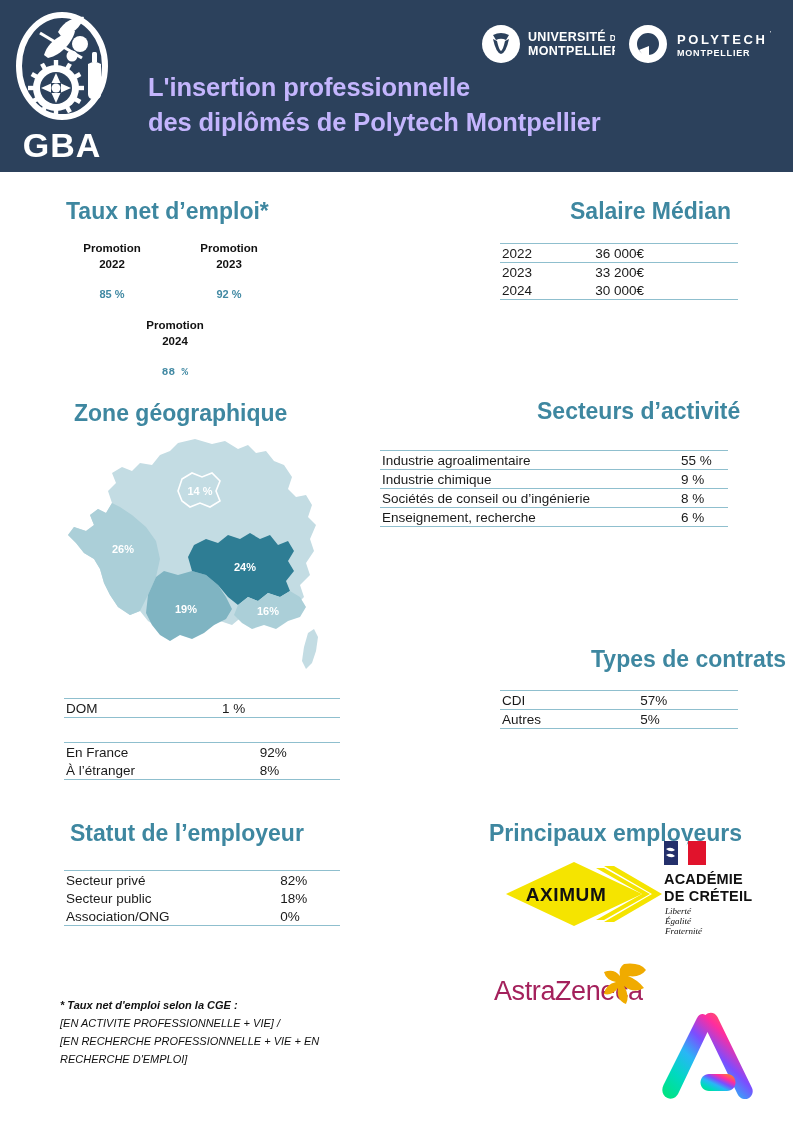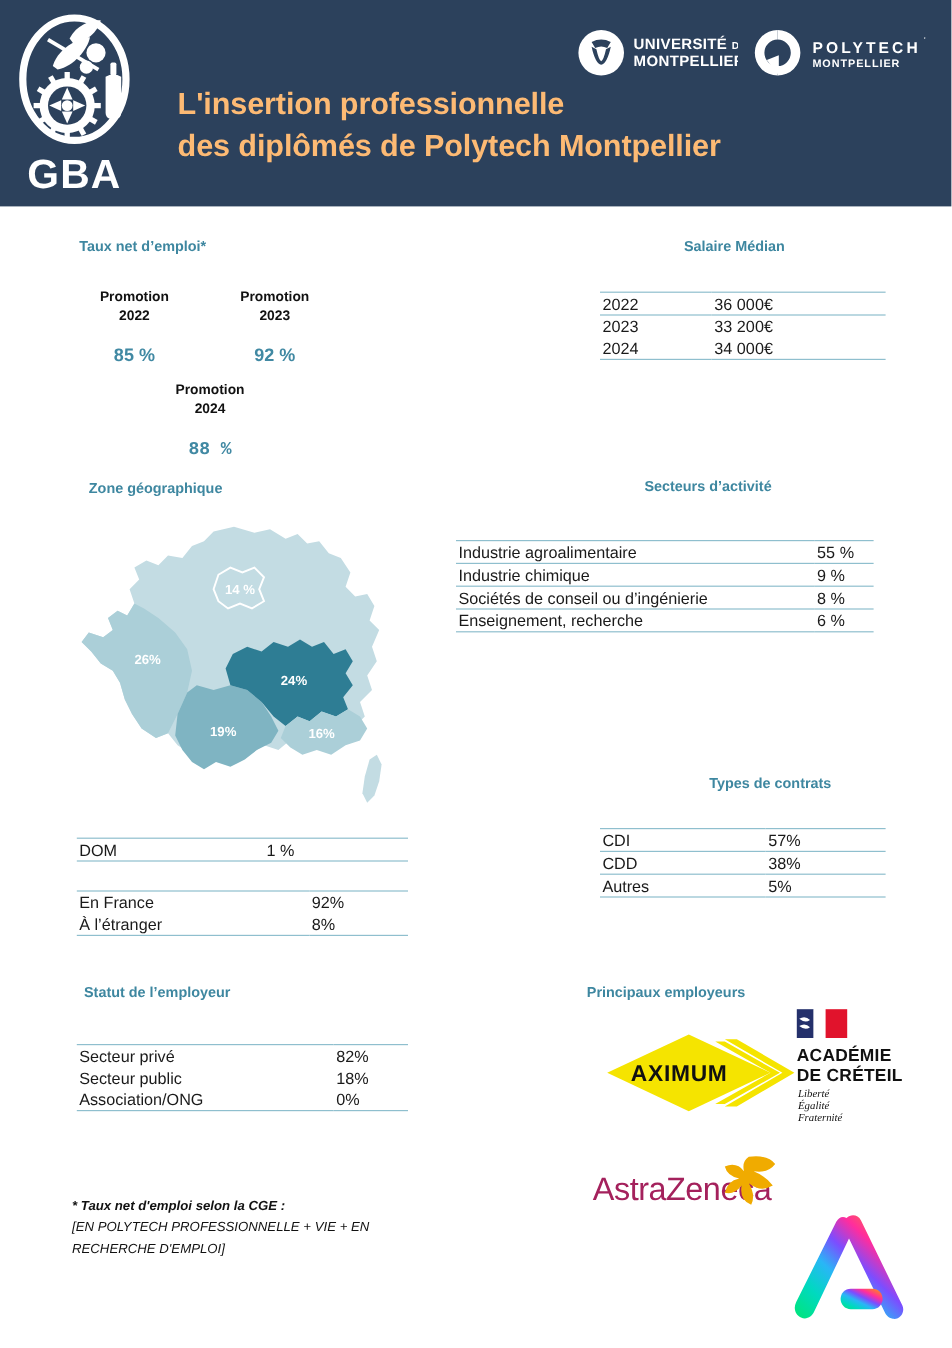--- a/index.html
+++ b/index.html
@@ -26,21 +26,21 @@
   .gba-logo {
     position: absolute;
     left: 14px; top: 8px;
     width: 104px; height: 155px;
   }
   .gba-logo svg { display: block; }
   .header-title {
     position: absolute;
     left: 148px; top: 70px;
     width: 620px;
-    color: #fdba74;
+    color: #c4b5fd;
     font-size: 25.5px;
     font-weight: bold;
     line-height: 1.37;
     letter-spacing: -0.1px;
   }
   .header-title .line { display: block; white-space: nowrap; }
   .um-logo {
     position: absolute;
     left: 480px; top: 22px;
     width: 135px; height: 44px;
@@ -48,39 +48,39 @@
   .poly-logo {
     position: absolute;
     left: 625px; top: 22px;
     width: 152px; height: 44px;
   }
 
   
   .sec-title {
     position: absolute;
     color: #3E87A0;
-    font-size: 12px;
+    font-size: 23px;
     font-weight: bold;
     white-space: nowrap;
   }
 
   
   .promo-label {
     position: absolute;
     color: #111111;
     font-size: 11.5px;
     font-weight: bold;
     text-align: center;
     line-height: 1.35;
     white-space: nowrap;
   }
   .promo-value {
     position: absolute;
     color: #4189A3;
-    font-size: 15px;
+    font-size: 11px;
     font-weight: bold;
     text-align: center;
     white-space: nowrap;
   }
 
   
   .tbl {
     position: absolute;
     border-collapse: collapse;
     font-size: 13.5px;
@@ -258,21 +258,21 @@
     <tr class="rowline" style="border-top:1.4px solid #8FBFCE;">
       <td class="bt-top">2022</td>
       <td class="val bt-top">36 000€</td>
     </tr>
     <tr>
       <td>2023</td>
       <td class="val">33 200€</td>
     </tr>
     <tr>
       <td class="bt-bottom">2024</td>
-      <td class="val bt-bottom">34 000€</td>
+      <td class="val bt-bottom">30 000€</td>
     </tr>
   </tbody>
 </table>
 
 <div class="sec-title" style="left:74px; top:400px;">Zone géographique</div>
 
 <div class="map-wrap">
   <svg width="290" height="250" viewBox="0 0 290 250">
 
     <path fill="#C3DCE3" d="
@@ -373,24 +373,20 @@
 
 <div class="sec-title" style="left:567px; top:646px;margin-left:24px;">Types de contrats</div>
 
 <table class="tbl" style="left:500px; top:690px; width:238px;">
   <tbody>
     <tr class="rowline">
       <td class="bt-top">CDI</td>
       <td class="val bt-top">57%</td>
     </tr>
     <tr class="rowline">
-      <td>CDD</td>
-      <td class="val">38%</td>
-    </tr>
-    <tr class="rowline">
       <td>Autres</td>
       <td class="val">5%</td>
     </tr>
   </tbody>
 </table>
 
 <div class="sec-title" style="left:70px; top:820px;">Statut de l’employeur</div>
 
 <table class="tbl" style="left:64px; top:870px; width:276px;">
   <tbody>
@@ -404,21 +400,22 @@
     </tr>
     <tr>
       <td class="bt-bottom">Association/ONG</td>
       <td class="val bt-bottom">0%</td>
     </tr>
   </tbody>
 </table>
 
 <div class="footnote">
   <div class="fn-first">* Taux net d'emploi selon la CGE :</div>
-  <div>[EN POLYTECH PROFESSIONNELLE + VIE + EN</div>
+  <div>[EN ACTIVITE PROFESSIONNELLE + VIE] /</div>
+  <div>[EN RECHERCHE PROFESSIONNELLE + VIE + EN</div>
   <div>RECHERCHE D'EMPLOI]</div>
 </div>
 
 <div class="sec-title" style="left:489px; top:820px;">Principaux employeurs</div>
 
 <div class="logo-box aximum-box">
   <svg width="172" height="72" viewBox="0 0 172 72">
     <path d="M82 4 L150 36 L82 68 L14 36 Z" fill="#F5E400"></path>
     <path d="M112 8 L160 36 L112 64 L122 64 L170 36 L122 8 Z" fill="#F5E400"></path>
     <path d="M104 10 L150 36 L104 62 L112 62 L158 36 L112 10 Z" fill="#F5E400"></path>

